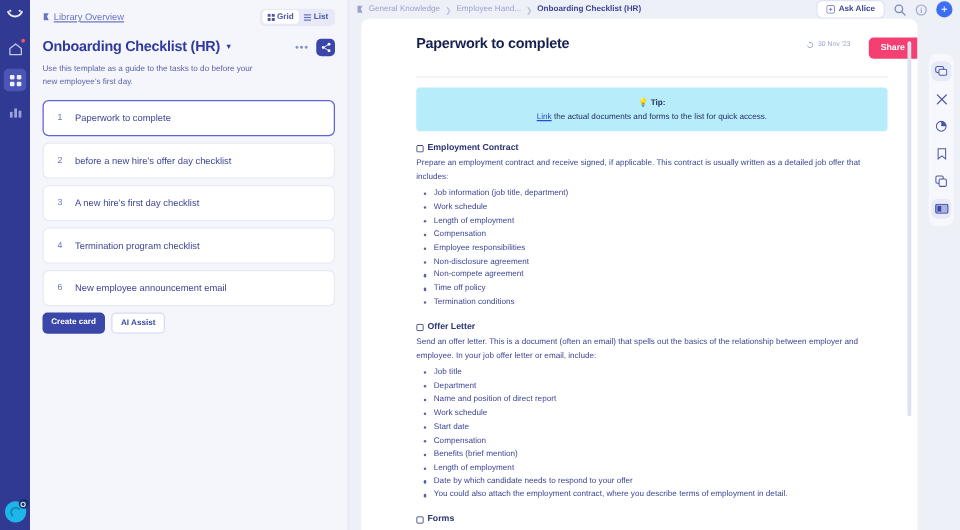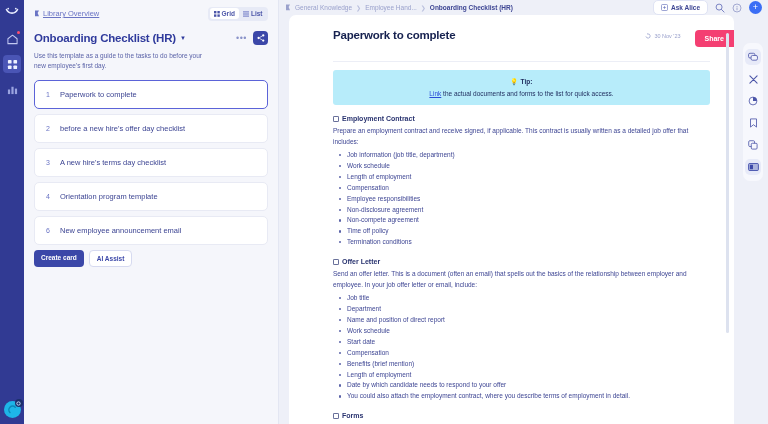--- a/index.html
+++ b/index.html
@@ -281,25 +281,25 @@
       <div class="card sel">
         <span class="card-num">1</span>
         <span class="card-label">Paperwork to complete</span>
       </div>
       <div class="card">
         <span class="card-num">2</span>
         <span class="card-label">before a new hire's offer day checklist</span>
       </div>
       <div class="card">
         <span class="card-num">3</span>
-        <span class="card-label">A new hire's terms day checklist</span>
+        <span class="card-label">A new hire's first day checklist</span>
       </div>
       <div class="card">
         <span class="card-num">4</span>
-        <span class="card-label">Orientation program template</span>
+        <span class="card-label">Termination program checklist</span>
       </div>
       <div class="card">
         <span class="card-num">6</span>
         <span class="card-label">New employee announcement email</span>
       </div>
     </div>
 
     <div class="panel-btns">
       <div class="btn-primary">Create card</div>
       <div class="btn-ghost">AI Assist</div>

